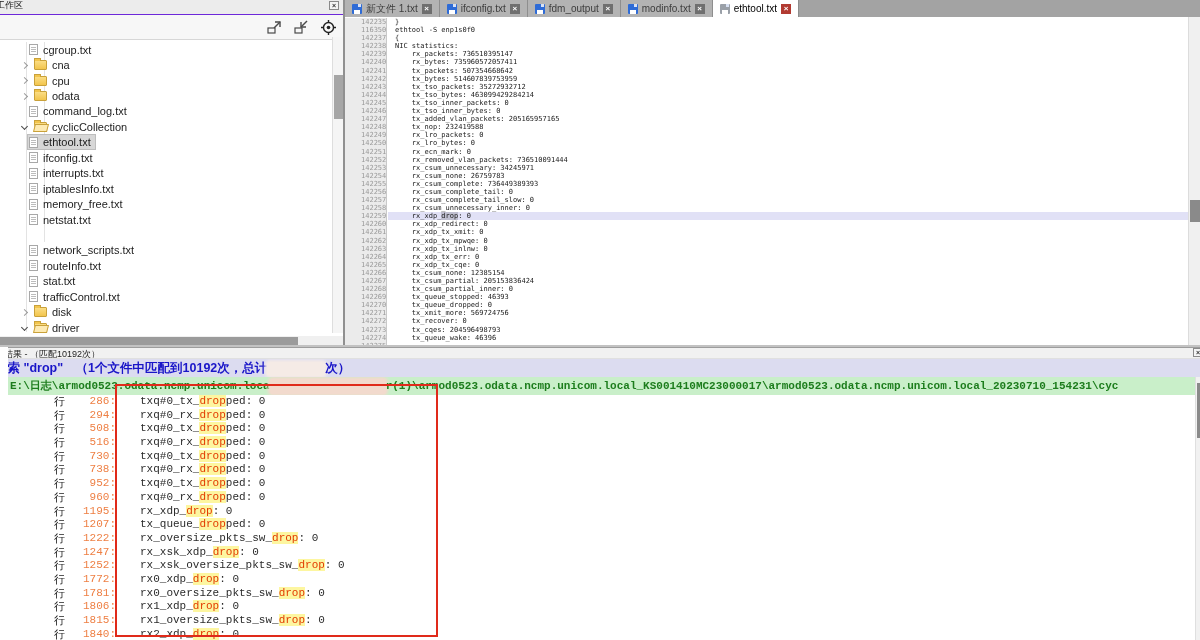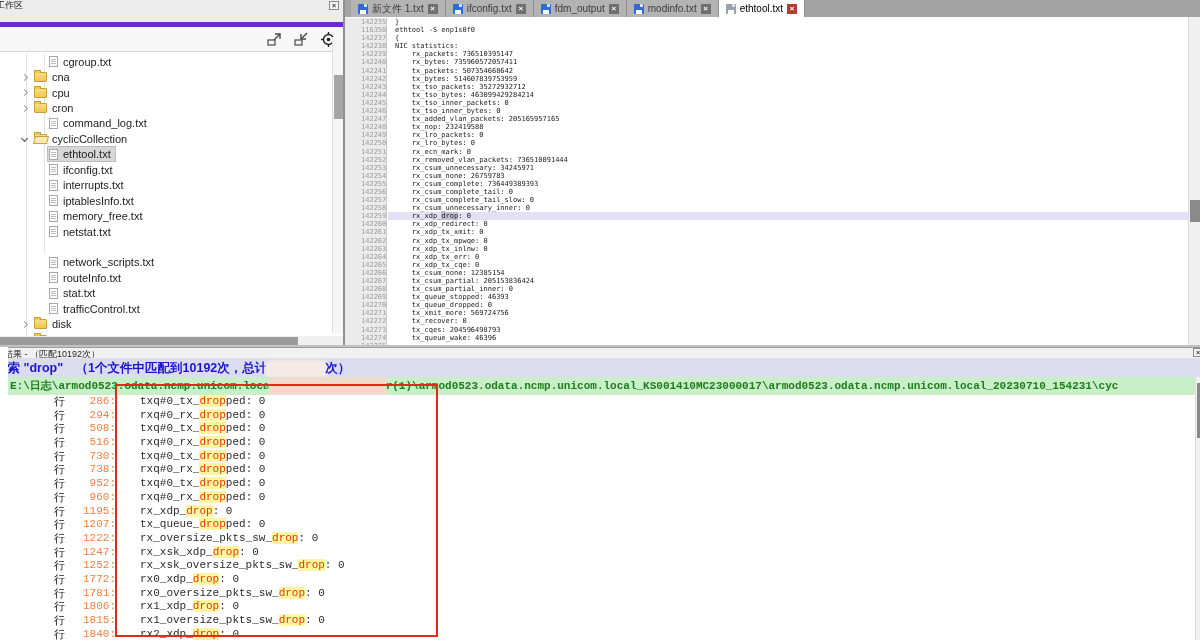--- a/index.html
+++ b/index.html
@@ -3,38 +3,38 @@
 <meta charset="utf-8">
 <style>
   * { margin:0; padding:0; box-sizing:border-box; }
   html,body { width:1200px; height:640px; overflow:hidden; background:#fff;
               font-family:"Liberation Sans", sans-serif; }
   .app { position:relative; width:1200px; height:640px; background:#fff; }
 
   
   .ws-panel { position:absolute; left:0; top:0; width:345px; height:347px;
               background:#fff; border-right:2px solid #909090; }
-  .ws-titlebar { position:relative; height:27px; background:#ececec;
-                 border-bottom:5px solid #6d28d9; overflow:hidden;text-decoration:underline; }
+  .ws-titlebar { position:relative; height:15px; background:#ececec;
+                 border-bottom:1px solid #6d28d9; overflow:hidden;text-decoration:underline; }
   .ws-title { position:absolute; left:-4px; top:0; font-size:9px; line-height:11px; color:#222; }
   .sq-close { position:absolute; right:4px; top:1px; width:10px; height:9px;
               border:1px solid #8a8a8a; background:#f4f4f4; color:#333;
               font:bold 7px/7px "Liberation Sans",sans-serif; text-align:center; }
   .ws-toolbar { position:relative; height:25px; background:#f7f7f7;
                 border-bottom:1px solid #d7d7d7; }
   .ws-toolbar .icons { position:absolute; right:6px; top:4px; display:flex; gap:10px; }
   .tool-ic { width:17px; height:17px; display:inline-block; }
 
   .tree { position:relative; height:296px; overflow:hidden; padding-top:2px; background:#fff; }
   .guide { position:absolute; width:0; border-left:1px solid #e3e3e3; }
   .tree-row { position:relative; height:15.45px; display:flex; align-items:center;
               white-space:nowrap; font-size:11px; color:#1c1c1c; }
   .tree-row.spacer { height:15.45px; }
   .tree-row.lvl1 { padding-left:22px; }
-  .tree-row.lvl2 { padding-left:48px; }
+  .tree-row.lvl2 { padding-left:28px; }
   .chev { width:5px; height:5px; display:inline-block; margin-right:6px; flex:none; }
   .chev.right { border-right:1.5px solid #9a9a9a; border-bottom:1.5px solid #9a9a9a;
                 transform:rotate(-45deg); }
   .chev.down  { border-right:1.5px solid #4a4a4a; border-bottom:1.5px solid #4a4a4a;
                 transform:rotate(45deg); }
   .sel-wrap { display:inline-flex; align-items:center; padding:1px 4px 1px 1px; }
   .sel-wrap.selected { background:#d7d7d7; outline:1px solid #bdbdbd; }
   .fold { width:13px; height:10px; background:linear-gradient(#fbdd84,#f2c54d);
           border:1px solid #c9a13a; border-radius:1px; position:relative;
           margin-right:5px; flex:none; }
@@ -48,21 +48,21 @@
   .fic:before { content:''; position:absolute; left:1px; top:2px; width:5px; height:1px;
                 background:#bcbcbc; box-shadow:0 2px 0 #bcbcbc, 0 4px 0 #bcbcbc; }
   .ws-vscroll { position:absolute; right:0; top:37px; width:11px; height:296px;
                 background:#f5f5f5; border-left:1px solid #dedede; }
   .ws-vthumb { position:absolute; left:1px; top:38px; width:9px; height:44px; background:#a6a6a6; }
   .ws-hscroll { position:absolute; left:0; bottom:0; width:343px; height:11px; background:#f0f0f0; }
   .ws-hthumb { position:absolute; left:0; top:1px; width:298px; height:9px; background:#9b9b9b; }
 
   
   .ed-pane { position:absolute; left:345px; top:0; width:855px; height:347px; background:#fff; }
-  .tabbar { position:relative; height:17px; background:#a3a3a3; display:flex; align-items:stretch;padding-left:6px; }
+  .tabbar { position:relative; height:17px; background:#a3a3a3; display:flex; align-items:stretch; }
   .tab { display:flex; align-items:center; gap:4px; padding:0 7px; font-size:10px;
          color:#3d3d3d; background:#b3b3b3; border-right:1px solid #8e8e8e; }
   .tab.active { background:#ffffff; color:#000; }
   .fd { width:10px; height:10px; background:#2e6bd6; border-radius:1px; position:relative; flex:none; }
   .fd:before { content:''; position:absolute; left:2px; bottom:0; width:6px; height:4px; background:#fff; }
   .fd:after { content:''; position:absolute; right:1px; top:0; width:3px; height:3px; background:#d9e2f4; }
   .tab.active .fd { background:#9aa0a8; }
   .tx { width:10px; height:10px; background:#6f6f6f; color:#fff; flex:none;
         font:bold 8px/10px "Liberation Sans",sans-serif; text-align:center; }
   .tab.active .tx { background:#b23b32; }
@@ -173,21 +173,21 @@
           <span class="chev right"></span>
           <span class="sel-wrap">
             <span class="fold"></span>
             <span>cpu</span>
           </span>
         </div>
         <div class="tree-row lvl1">
           <span class="chev right"></span>
           <span class="sel-wrap">
             <span class="fold"></span>
-            <span>cron</span>
+            <span>odata</span>
           </span>
         </div>
         <div class="tree-row lvl2">
           <span class="sel-wrap">
             <span class="fic"></span>
             <span>command_log.txt</span>
           </span>
         </div>
         <div class="tree-row lvl1">
           <span class="chev down"></span>

